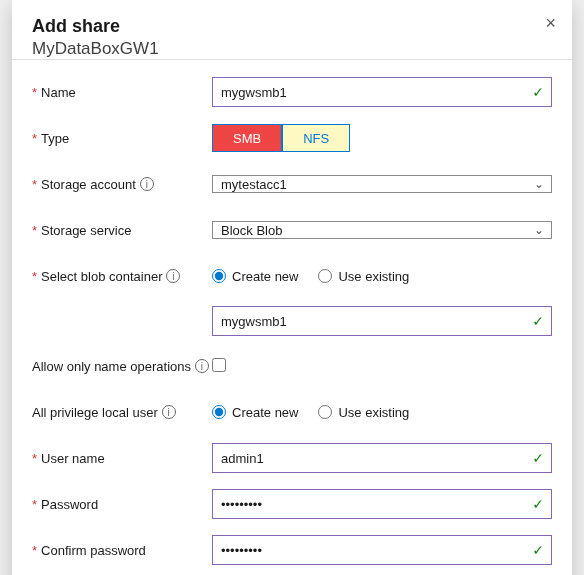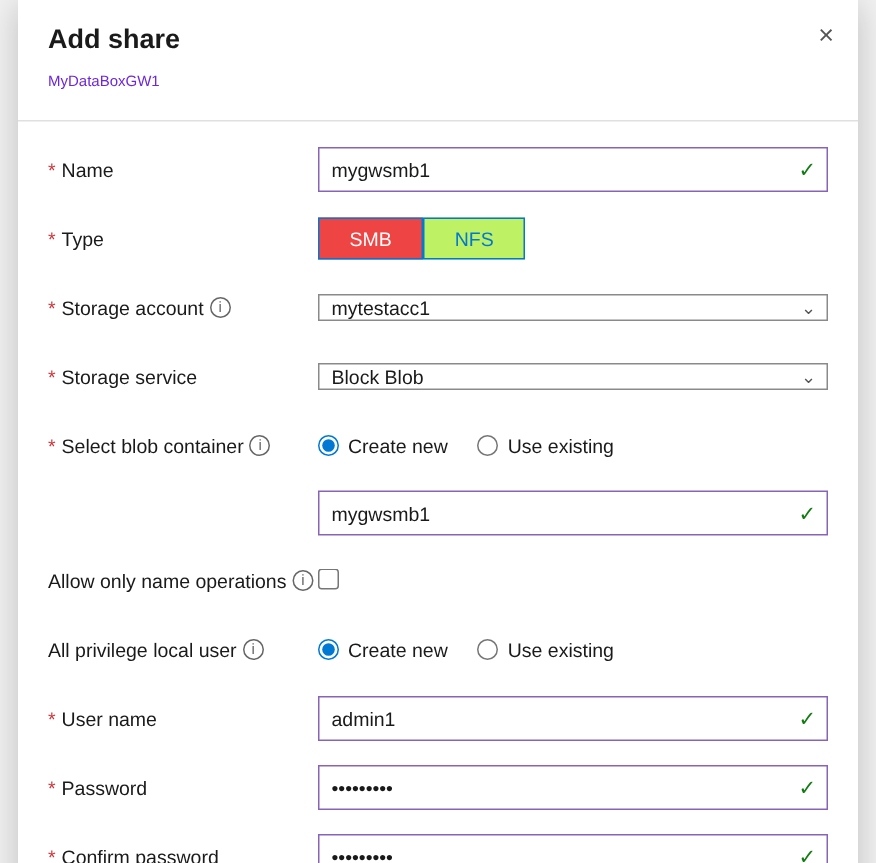--- a/index.html
+++ b/index.html
@@ -13,32 +13,32 @@
       min-height: 575px;
       width: 584px;
     }
     .dialog {
       background: #ffffff;
       width: 560px;
       box-shadow: 0 4px 20px rgba(0,0,0,0.2);
       position: relative;
     }
     .dialog-header {
-      padding: 16px 20px 20px 20px;
+      padding: 16px 20px 0 20px;
       border-bottom: 1px solid #e0e0e0;
     }
     .dialog-title {
       font-size: 18px;
       font-weight: 600;
       color: #1a1a1a;
     }
     .dialog-subtitle {
-      font-size: 10px;
-      color: #6d28d9;
-      margin-top: 12px;
+      font-size: 17px;
+      color: #404040;
+      margin-top: 2px;
     }
     .close-btn {
       position: absolute;
       top: 14px;
       right: 16px;
       background: none;
       border: none;
       font-size: 18px;
       cursor: pointer;
       color: #555;
@@ -128,21 +128,21 @@
       color: #555;
       pointer-events: none;
     }
     .type-btn-group {
       display: flex;
     }
     .type-btn {
       height: 28px;
       padding: 0 20px;
       border: 1px solid #0078d4;
-      background: #bef264;
+      background: #fef9c3;
       font-size: 13px;
       cursor: pointer;
       color: #0078d4;
     }
     .type-btn.active {
       background: #ef4444;
       color: white;
     }
     .radio-group {
       display: flex;

